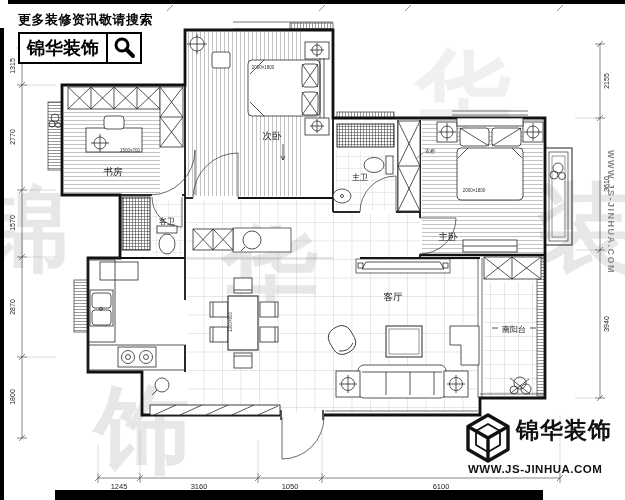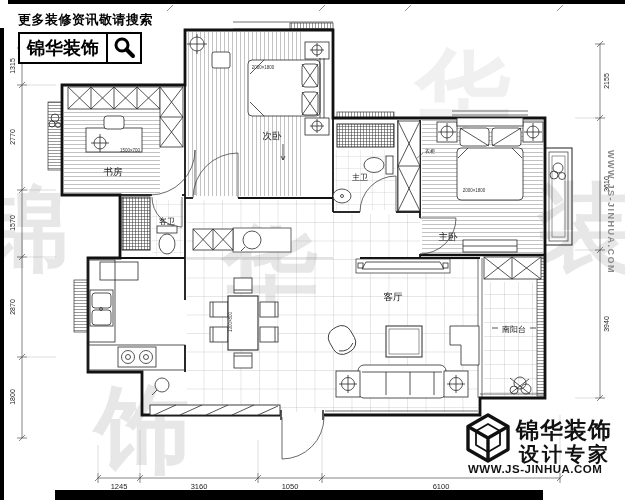--- a/index.html
+++ b/index.html
@@ -460,19 +460,18 @@
         <path d="M25,4 L45,15.5 L45,38.5 L25,50 L5,38.5 L5,15.5 Z"></path>
         <path d="M5,15.5 L25,27 L45,15.5 M25,27 L25,50"></path>
       </g>
       <g fill="none" stroke="#111" stroke-width="1.8" stroke-linejoin="round">
         <path d="M25,13 L37,20 L37,34 L25,41 L13,34 L13,20 Z"></path>
         <path d="M13,20 L25,27 L37,20 M25,27 L25,41"></path>
       </g>
     </svg>
   </div>
   <div class="ft1">锦华装饰</div>
-  <div class="ft2">设计专家</div>
   <div class="ftsite">WWW.JS-JINHUA.COM</div>
 
   <div class="bar-top"></div>
   <div class="bar-left"></div>
   <div class="bar-bottom"></div>
 </div>
 
 </body></html>

